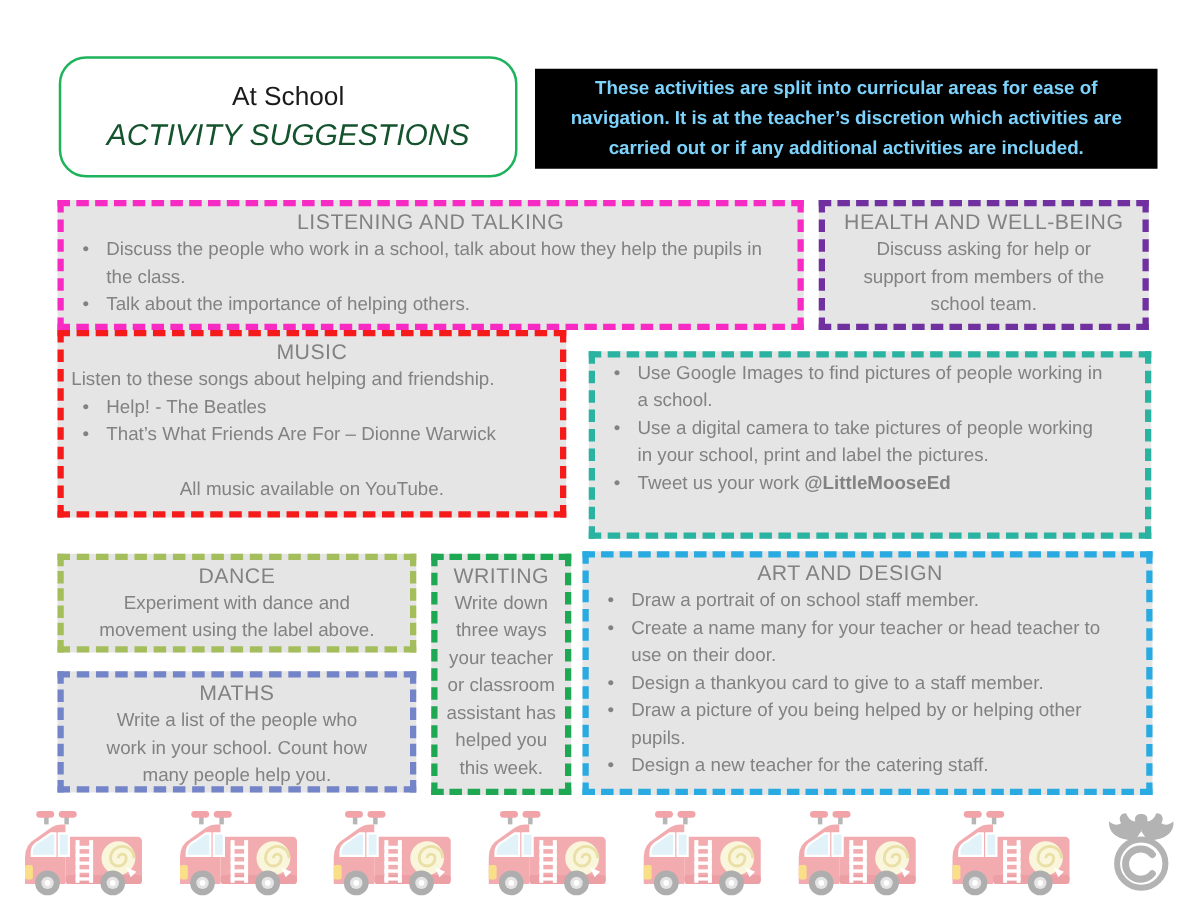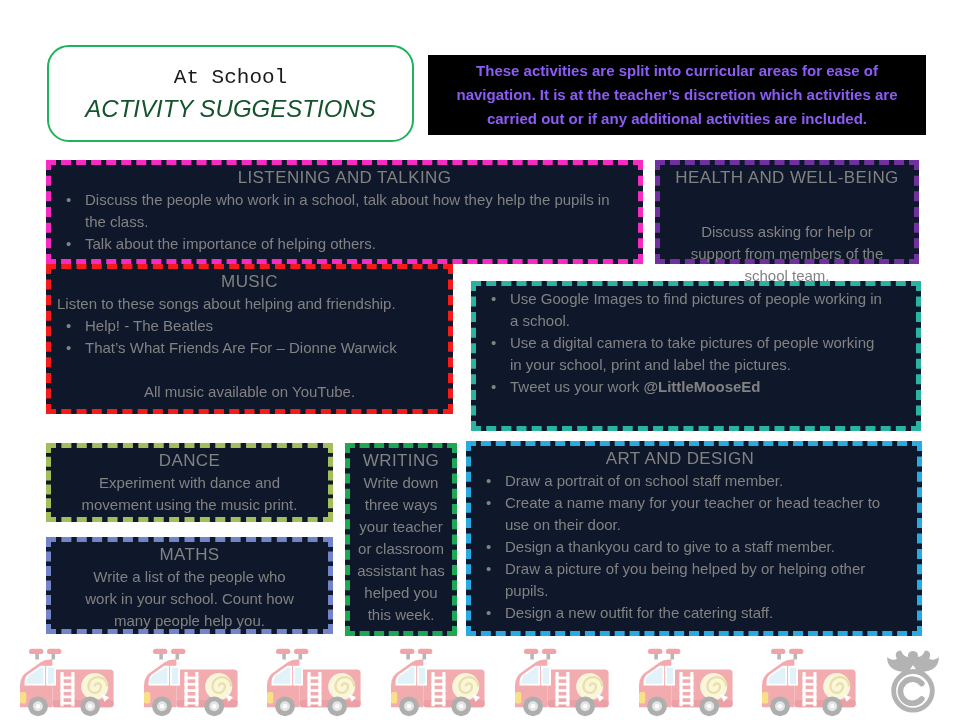--- a/index.html
+++ b/index.html
@@ -2,36 +2,36 @@
 <html><head>
 <meta charset="utf-8">
 <style>
   html,body{margin:0;padding:0;background:#fff;}
   .slide{position:relative;width:960px;height:720px;background:#ffffff;overflow:hidden;
          font-family:"Liberation Sans", sans-serif;}
   
   .title-box{position:absolute;left:47px;top:45px;width:363px;height:93px;
     border:2.5px solid #1CB35B;border-radius:22px;display:flex;flex-direction:column;
     align-items:center;justify-content:center;background:#fff;}
-  .title-line1{font-size:21px;color:#1a1a1a;line-height:30px;font-family:Liberation Mono, monospace;}
+  .title-line1{font-size:21px;color:#1a1a1a;line-height:30px;}
   .title-line2{font-size:24px;color:#14532d;line-height:32px;font-style:italic;}
   
   .note-box{position:absolute;left:428px;top:55px;width:498px;height:80px;background:#000;
-    color:#8b5cf6;font-weight:bold;font-size:15px;line-height:24px;text-align:center;
+    color:#7dd3fc;font-weight:bold;font-size:15px;line-height:24px;text-align:center;
     display:flex;align-items:center;justify-content:center;padding:2px 8px;box-sizing:border-box;}
   
-  .dbox{position:absolute;border-style:dashed;border-width:5px;background:#0f172a;
+  .dbox{position:absolute;border-style:dashed;border-width:5px;background:#e5e5e5;
     box-sizing:border-box;padding:2px 6px;color:#828282;font-size:15px;line-height:22px;}
   .dbox .box-title{text-align:center;font-size:17px;letter-spacing:.4px;color:#828282;line-height:22px;}
   .centered{text-align:center;}
   .bullet-row{display:grid;grid-template-columns:28px 1fr;}
   .bullet-row .bullet{padding-left:9px;}
   .pink{left:46px;top:160px;width:597px;height:104px;border-color:#F82AC4;}
   .purple{left:655px;top:160px;width:264px;height:104px;border-color:#7030A0;}
-  .purple .body{padding:0 24px;margin-top:32px;}
+  .purple .body{padding:0 24px;}
   .red{left:46px;top:264px;width:407px;height:150px;border-color:#F51B1B;}
   .teal{left:471px;top:281px;width:450px;height:150px;border-color:#2BB3A2;padding-right:30px;}
   .olive{left:46px;top:443px;width:287px;height:79px;border-color:#A4BE5C;}
   .olive .body{padding:0 18px;}
   .green{left:345px;top:443px;width:112px;height:193px;border-color:#1EA853;}
   .blue{left:466px;top:441px;width:456px;height:195px;border-color:#29ABE2;padding-right:34px;}
   .periwinkle{left:46px;top:537px;width:287px;height:97px;border-color:#7384C8;}
   .periwinkle .body{padding:0 20px;}
   .bold{font-weight:bold;margin-top:44px;}
   .spacer{height:22px;}
@@ -97,21 +97,21 @@
       <span>Use a digital camera to take pictures of people working in your school, print and label the pictures.</span>
     </div>
     <div class="bullet-row">
       <span class="bullet">•</span>
       <span><span>Tweet us your work </span><span class="bold">@LittleMooseEd</span></span>
     </div>
   </div>
 
   <div class="dbox olive">
     <div class="box-title">DANCE</div>
-    <div class="body centered">Experiment with dance and movement using the music print.</div>
+    <div class="body centered">Experiment with dance and movement using the label above.</div>
   </div>
 
   <div class="dbox green">
     <div class="box-title">WRITING</div>
     <div class="body centered">Write down three ways your teacher or classroom assistant has helped you this week.</div>
   </div>
 
   <div class="dbox blue">
     <div class="box-title">ART AND DESIGN</div>
     <div class="bullet-row">
@@ -125,21 +125,21 @@
     <div class="bullet-row">
       <span class="bullet">•</span>
       <span>Design a thankyou card to give to a staff member.</span>
     </div>
     <div class="bullet-row">
       <span class="bullet">•</span>
       <span>Draw a picture of you being helped by or helping other pupils.</span>
     </div>
     <div class="bullet-row">
       <span class="bullet">•</span>
-      <span>Design a new outfit for the catering staff.</span>
+      <span>Design a new teacher for the catering staff.</span>
     </div>
   </div>
 
   <div class="dbox periwinkle">
     <div class="box-title">MATHS</div>
     <div class="body centered">Write a list of the people who work in your school. Count how many people help you.</div>
   </div>
 
   <div class="footer">
     <svg width="0" height="0" style="position:absolute">

